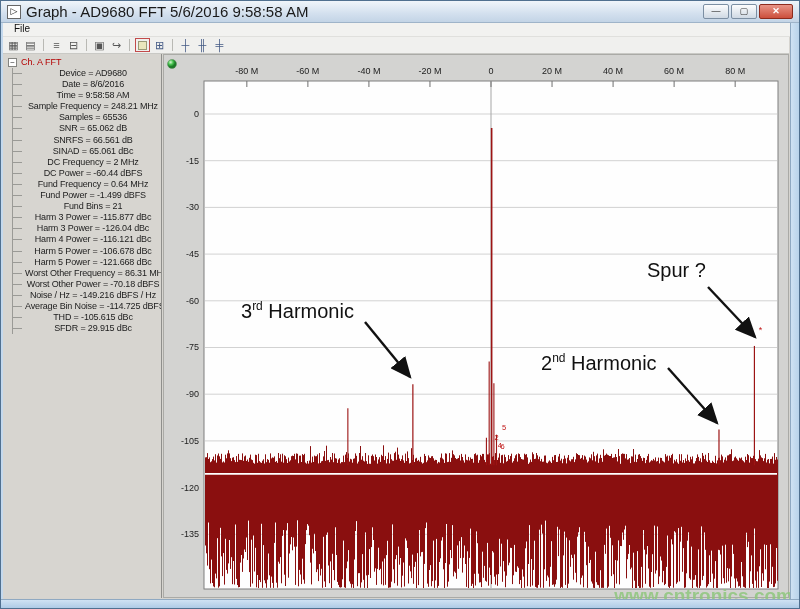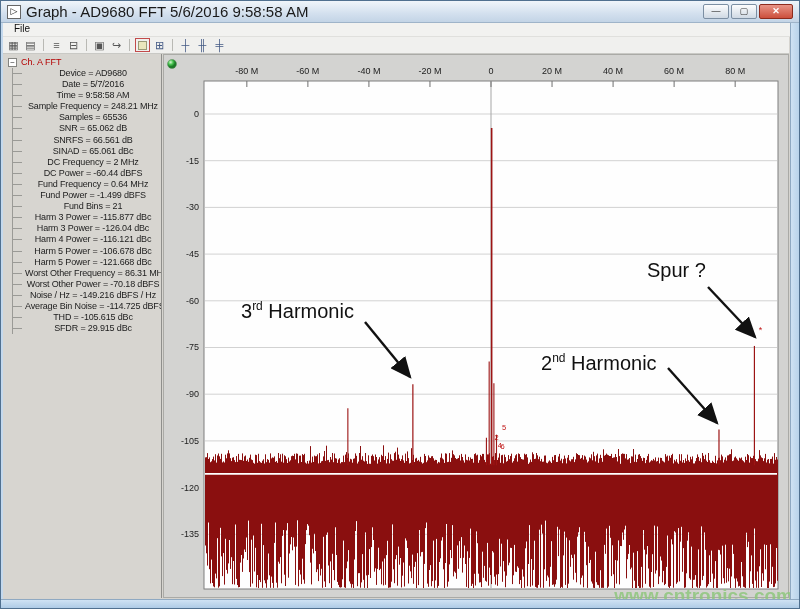--- a/index.html
+++ b/index.html
@@ -90,21 +90,21 @@
       <span class="tb-btn">╪</span>
     </div>
 
   <div class="tree-panel">
     <div class="tree-root">
       <span class="tree-box">−</span>
       <span>Ch. A FFT</span>
     </div>
     <ul class="tree" id="tree-list">
         <li>Device = AD9680</li>
-        <li>Date = 5/7/2016</li>
+        <li>Date = 8/6/2016</li>
         <li>Time = 9:58:58 AM</li>
         <li>Sample Frequency = 248.21 MHz</li>
         <li>Samples = 65536</li>
         <li>SNR = 65.062 dB</li>
         <li>SNRFS = 66.561 dB</li>
         <li>SINAD = 65.061 dBc</li>
         <li>DC Frequency = 2 MHz</li>
         <li>DC Power = -60.44 dBFS</li>
         <li>Fund Frequency = 0.64 MHz</li>
         <li>Fund Power = -1.499 dBFS</li>

